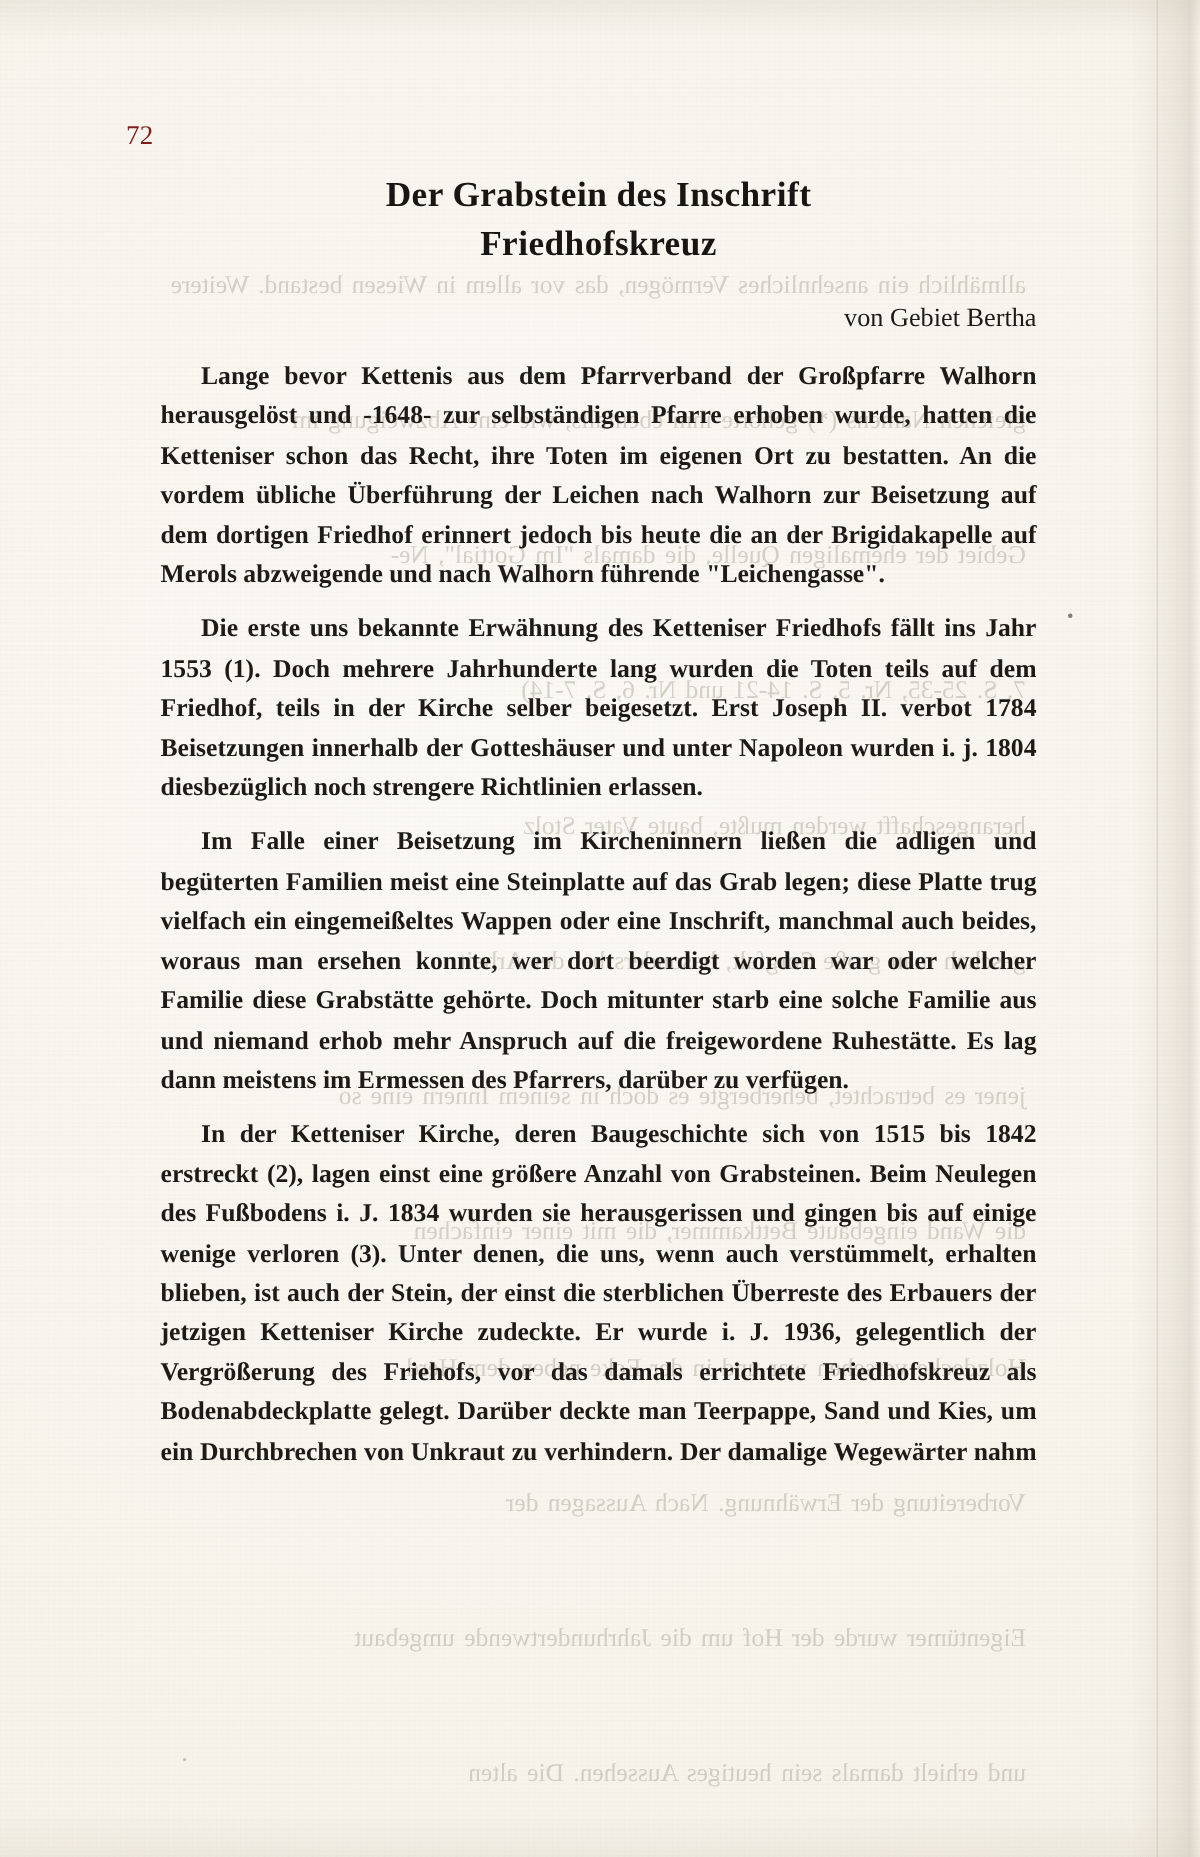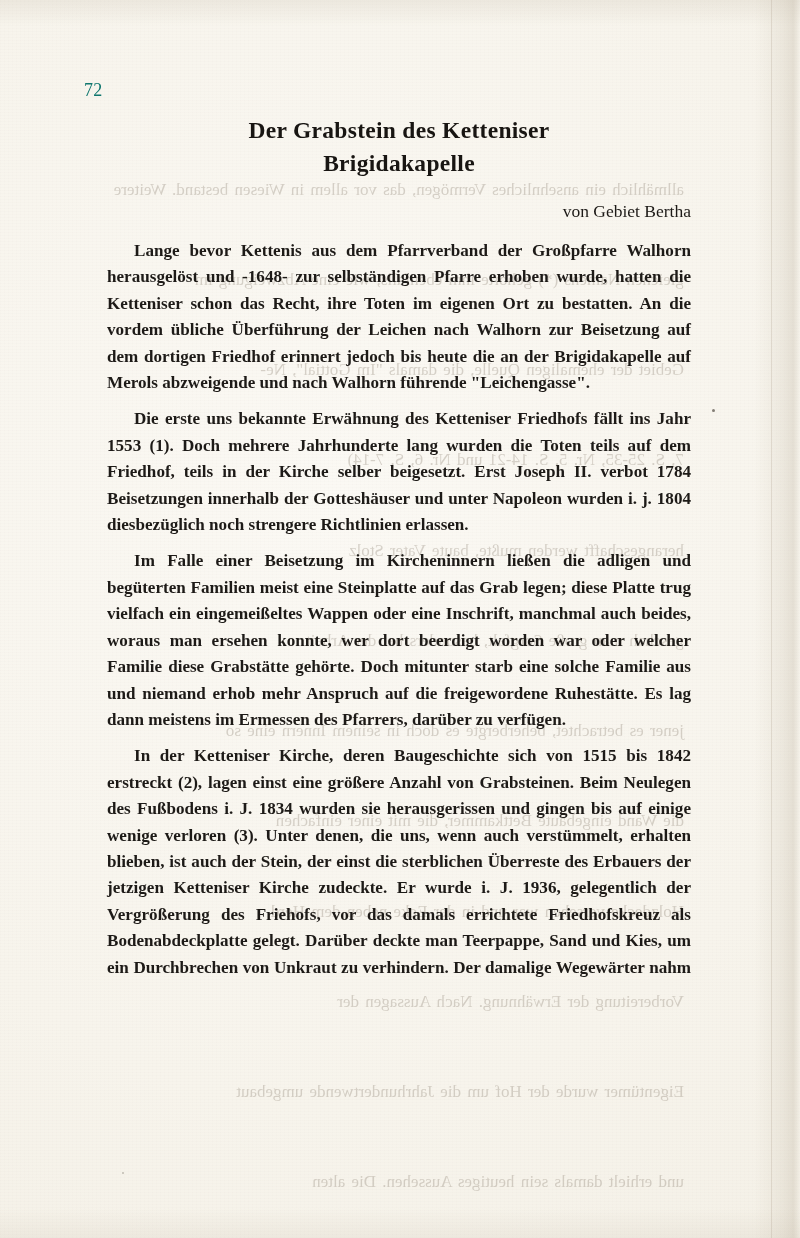--- a/index.html
+++ b/index.html
@@ -89,21 +89,21 @@
 
   
   #content { position: absolute; inset: 0; }
 
   .folio {
     position: absolute;
     left: 84px;
     top: 80px;
     font-size: 18px;
     letter-spacing: .2px;
-    color: #0f766e;
+    color: #7f1d1d;
   }
 
   .title-block {
     position: absolute;
     left: 107px;
     top: 114px;
     width: 584px;
     text-align: center;
   }
   .title-line {
@@ -173,22 +173,22 @@
     
     
     
   </div>
 
   <div id="content">
 
     <div class="folio">72</div>
 
     <div class="title-block">
-      <div class="title-line">Der Grabstein des Ketteniser</div>
-      <div class="title-line">Brigidakapelle</div>
+      <div class="title-line">Der Grabstein des Inschrift</div>
+      <div class="title-line">Friedhofskreuz</div>
     </div>
 
     <div class="byline">von Gebiet Bertha</div>
 
     <div class="body">
       <p class="para">Lange bevor Kettenis aus dem Pfarrverband der Großpfarre Walhorn herausgelöst und -1648- zur selbständigen Pfarre erhoben wurde, hatten die Ketteniser schon das Recht, ihre Toten im eigenen Ort zu bestatten. An die vordem übliche Überführung der Leichen nach Walhorn zur Beisetzung auf dem dortigen Friedhof erinnert jedoch bis heute die an der Brigidakapelle auf Merols abzweigende und nach Walhorn führende "Leichengasse".</p>
       <p class="para">Die erste uns bekannte Erwähnung des Ketteniser Friedhofs fällt ins Jahr 1553 (1). Doch mehrere Jahrhunderte lang wurden die Toten teils auf dem Friedhof, teils in der Kirche selber beigesetzt. Erst Joseph II. verbot 1784 Beisetzungen innerhalb der Gotteshäuser und unter Napoleon wurden i. j. 1804 diesbezüglich noch strengere Richtlinien erlassen.</p>
       <p class="para">Im Falle einer Beisetzung im Kircheninnern ließen die adligen und begüterten Familien meist eine Steinplatte auf das Grab legen; diese Platte trug vielfach ein eingemeißeltes Wappen oder eine Inschrift, manchmal auch beides, woraus man ersehen konnte, wer dort beerdigt worden war oder welcher Familie diese Grabstätte gehörte. Doch mitunter starb eine solche Familie aus und niemand erhob mehr Anspruch auf die freigewordene Ruhestätte. Es lag dann meistens im Ermessen des Pfarrers, darüber zu verfügen.</p>
       <p class="para last-open">In der Ketteniser Kirche, deren Baugeschichte sich von 1515 bis 1842 erstreckt (2), lagen einst eine größere Anzahl von Grabsteinen. Beim Neulegen des Fußbodens i. J. 1834 wurden sie herausgerissen und gingen bis auf einige wenige verloren (3). Unter denen, die uns, wenn auch verstümmelt, erhalten blieben, ist auch der Stein, der einst die sterblichen Überreste des Erbauers der jetzigen Ketteniser Kirche zudeckte. Er wurde i. J. 1936, gelegentlich der Vergrößerung des Friehofs, vor das damals errichtete Friedhofskreuz als Bodenabdeckplatte gelegt. Darüber deckte man Teerpappe, Sand und Kies, um ein Durchbrechen von Unkraut zu verhindern. Der damalige Wegewärter nahm</p>
     </div>

